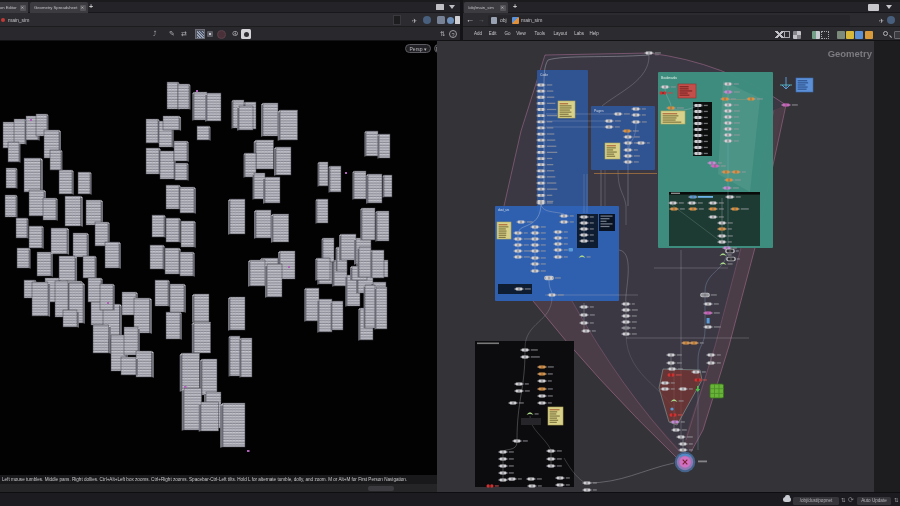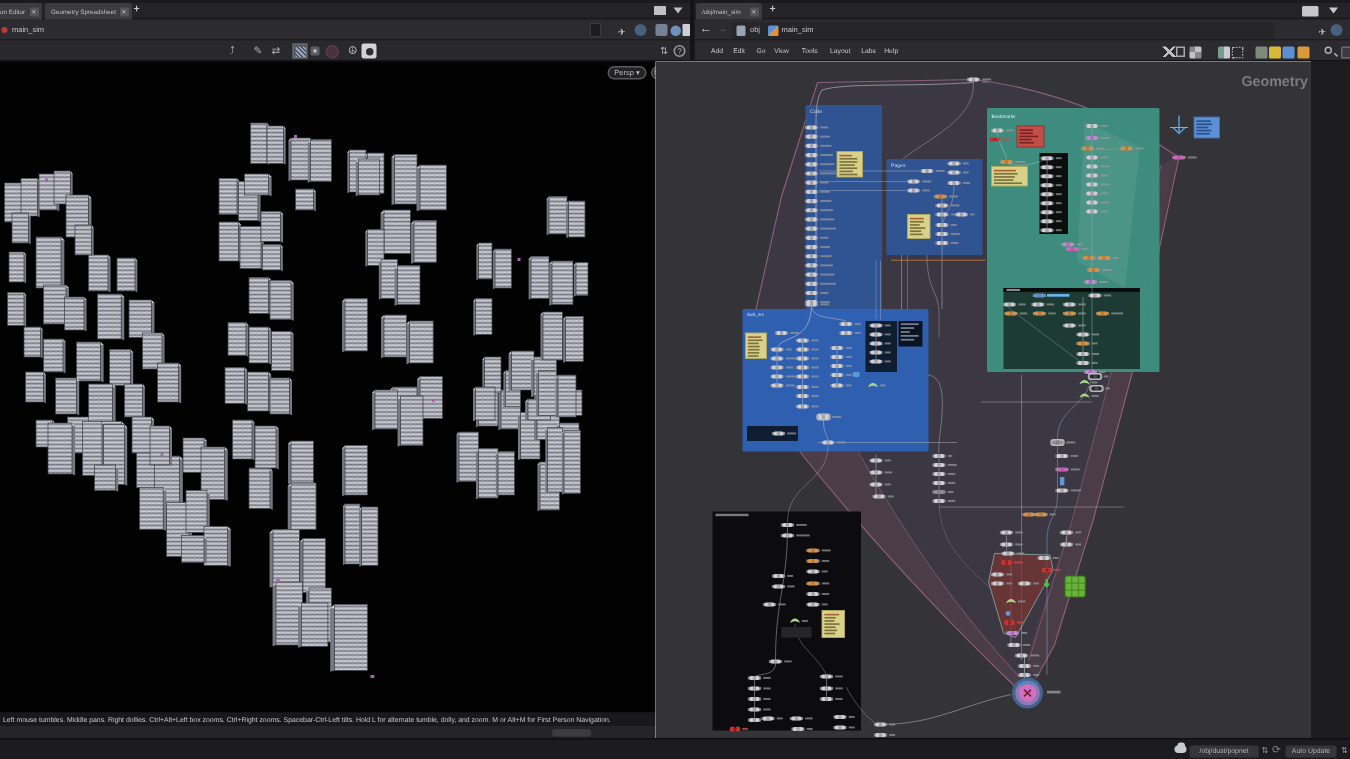--- a/index.html
+++ b/index.html
@@ -591,21 +591,21 @@
           <rect x="288" y="266" width="2" height="2"></rect>
           <rect x="107" y="302" width="2" height="2"></rect>
           <rect x="345" y="172" width="2" height="2"></rect>
           <rect x="184" y="386" width="2.5" height="2"></rect>
         </g>
       </svg><div style="position:absolute;left:405px;top:3px;width:26px;height:9px;border:1px solid #5a5a60;border-radius:5px;background:#232327;color:#b8b8bc;font-size:5px;line-height:8px;text-align:center">Persp ▾</div><div style="position:absolute;left:434px;top:3px;width:25px;height:9px;border:1px solid #5a5a60;border-radius:5px;background:#232327;color:#b8b8bc;font-size:5px;line-height:8px;text-align:center">No cam ▾</div></div>
     <div style="position:absolute;left:0;top:475px;width:460px;height:9px;background:#19191b;color:#c9c9cd;font-size:4.6px;line-height:9px;padding-left:2px;white-space:nowrap;overflow:hidden">Left mouse tumbles. Middle pans. Right dollies. Ctrl+Alt+Left box zooms. Ctrl+Right zooms. Spacebar-Ctrl-Left tilts. Hold L for alternate tumble, dolly, and zoom. M or Alt+M for First Person Navigation.</div>
     <div style="position:absolute;left:0;top:484px;width:460px;height:8px;background:#252528">
       <div style="position:absolute;left:368px;top:1.5px;width:26px;height:5px;background:#3c3c40;border-radius:2px"></div>
     </div>
-    <div style="position:absolute;left:437px;top:41px;width:437px;height:451px;background:#fef9c3;overflow:hidden">
+    <div style="position:absolute;left:437px;top:41px;width:437px;height:451px;background:#d946ef;overflow:hidden">
       <svg width="437" height="451" viewBox="463 41 437 451" style="position:absolute;left:0;top:0" preserveAspectRatio="none">
         <rect x="463" y="41" width="437" height="451" fill="#333338"></rect>
         <path d="M 675 53 L 571 55 L 547 131 L 530 206 L 521 206 L 521 300 L 559 301 Q 622 380 703 458 L 717 452 L 729 430 L 755 346 L 782 244 L 806 118 L 812 105 Q 750 62 675 53 Z" fill="#443e4f" opacity="0.5"></path>
         <path d="M 812 105 L 782 244 L 755 346 L 729 430 L 717 452 L 710 444 L 714 428 L 741 346 L 768 244 L 800 110 Z" fill="#55414b" opacity="0.62"></path>
         <path d="M 559 301 Q 622 380 703 458 L 706 450 Q 648 390 598 301 Z" fill="#55414b" opacity="0.62"></path>
         <path d="M 675 53 L 571 55 L 547 131 L 530 206" fill="none" stroke="#c47ca6" stroke-width="0.75" opacity="0.6"></path>
         <path d="M 559 301 Q 622 380 703 458" fill="none" stroke="#c47ca6" stroke-width="0.75" opacity="0.6"></path>
         <path d="M 812 105 L 782 244 L 755 346 L 729 430 L 717 452" fill="none" stroke="#c47ca6" stroke-width="0.75" opacity="0.6"></path>
         <path d="M 675 53 Q 750 62 812 105" fill="none" stroke="#c47ca6" stroke-width="0.75" opacity="0.6"></path>
         <path d="M 598 301 Q 648 390 706 452" fill="none" stroke="#c47ca6" stroke-width="0.65" opacity="0.4"></path>

